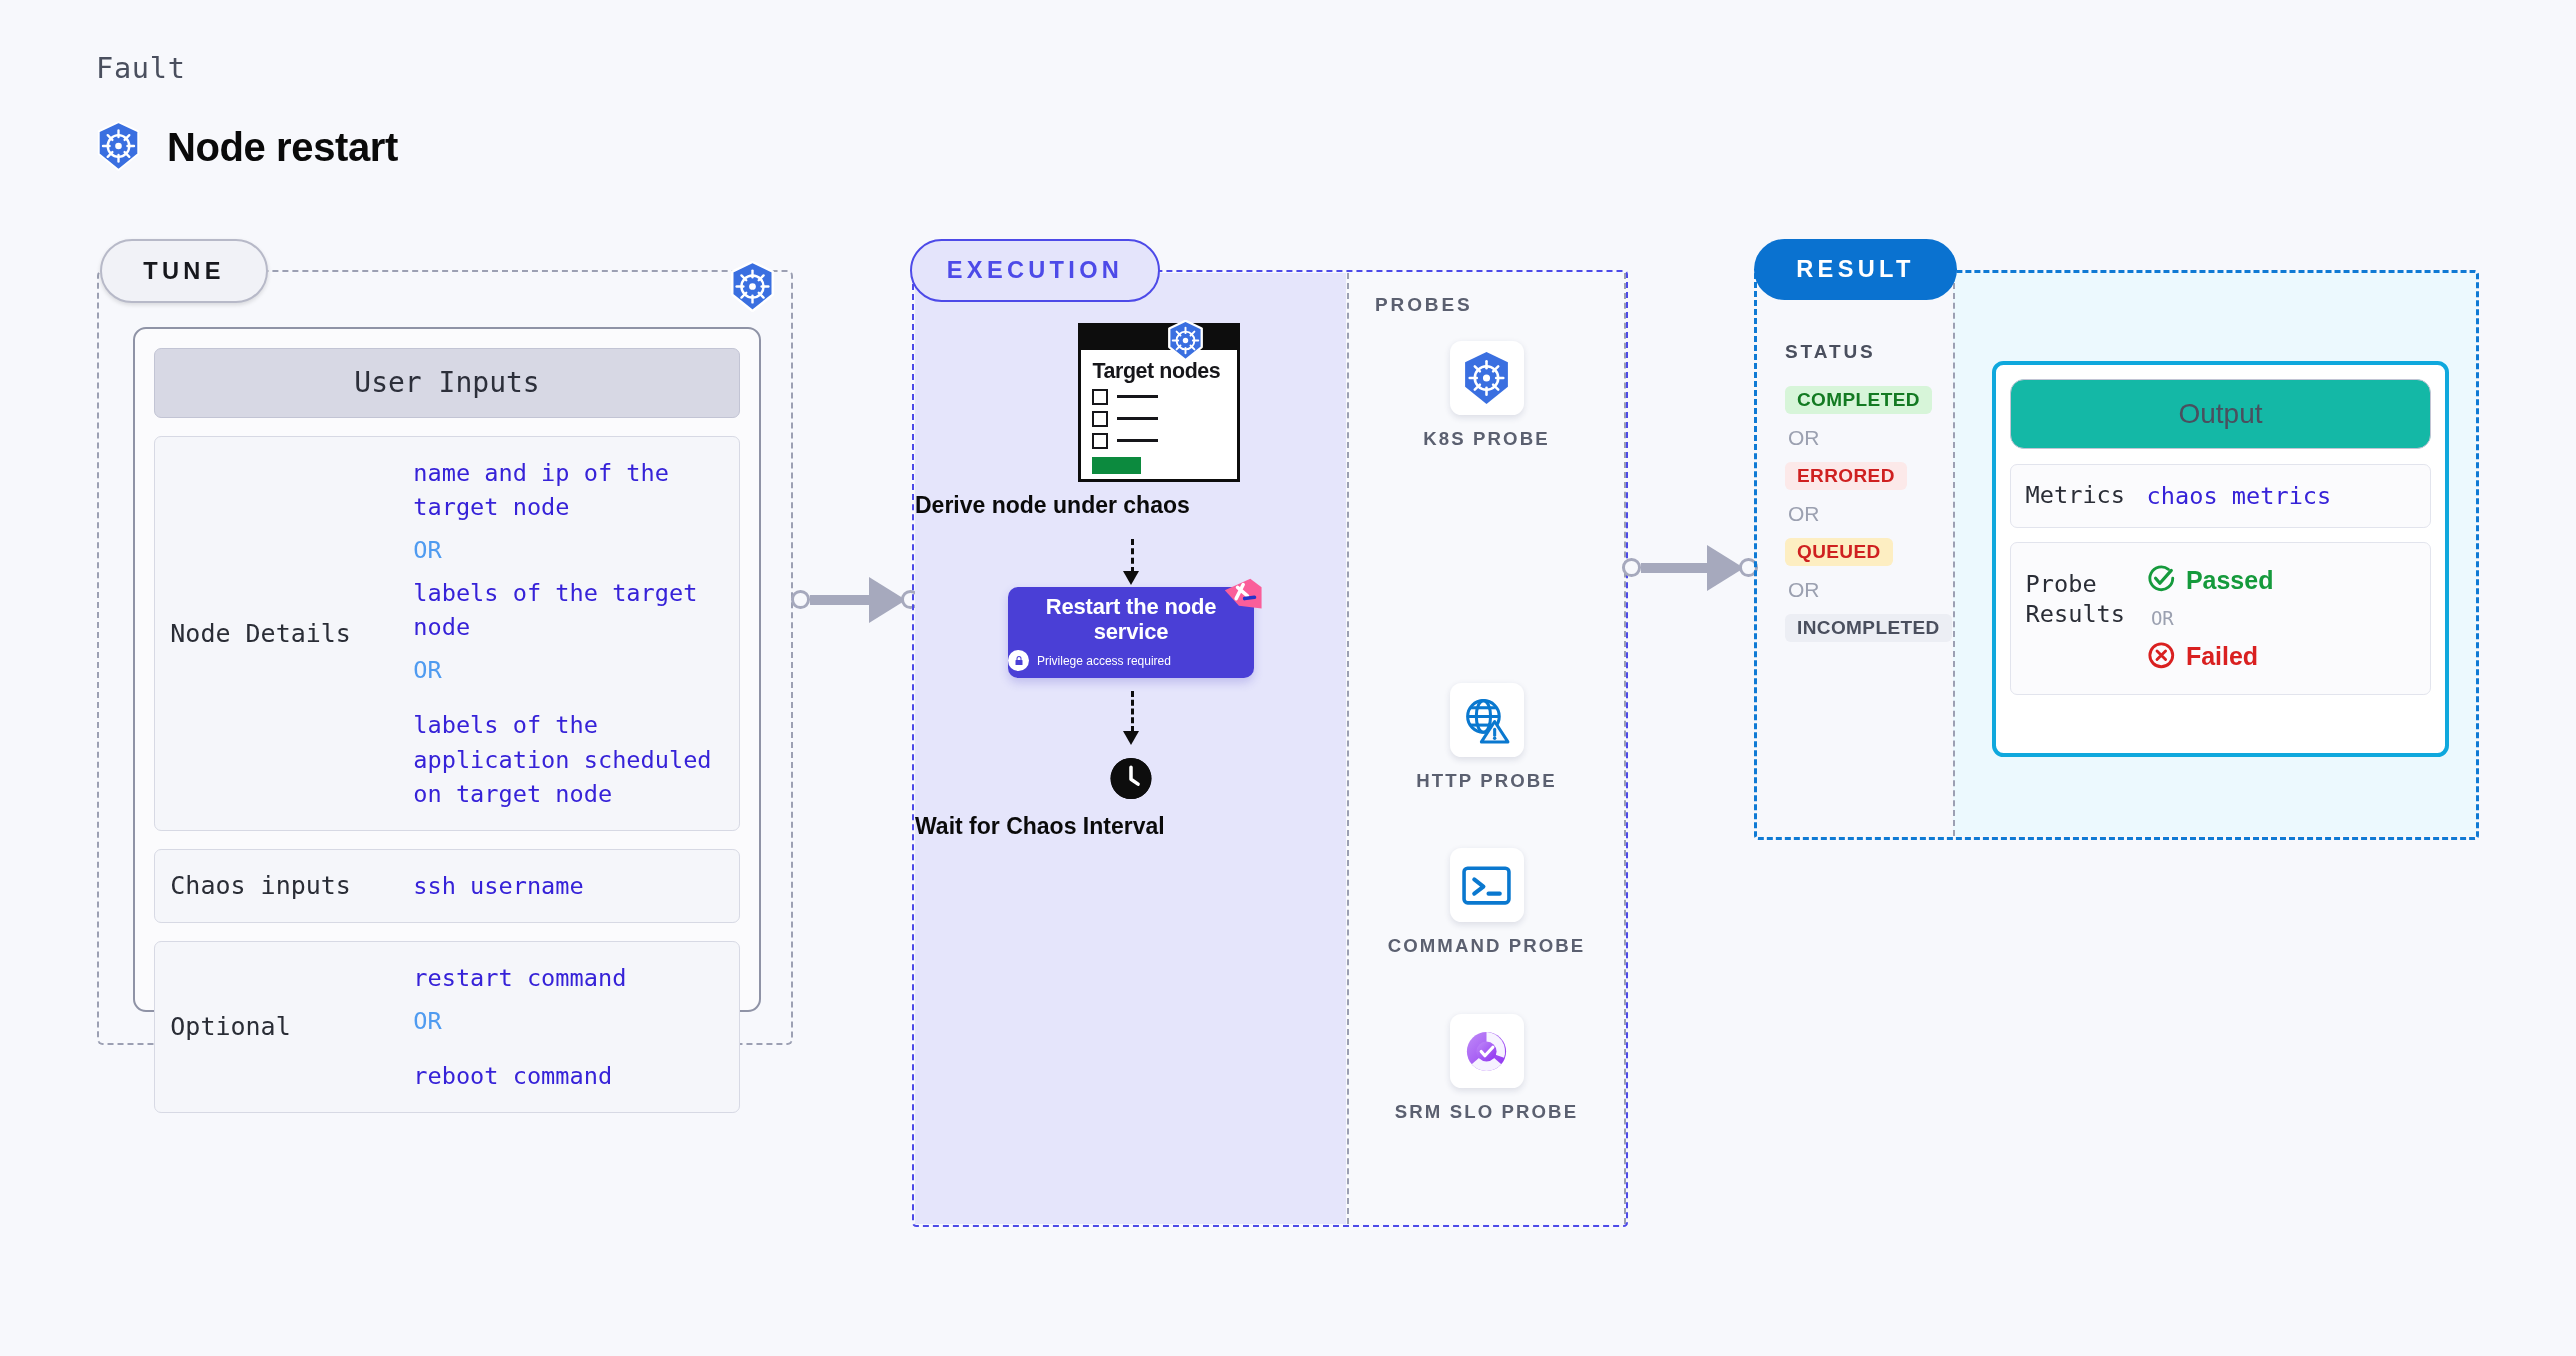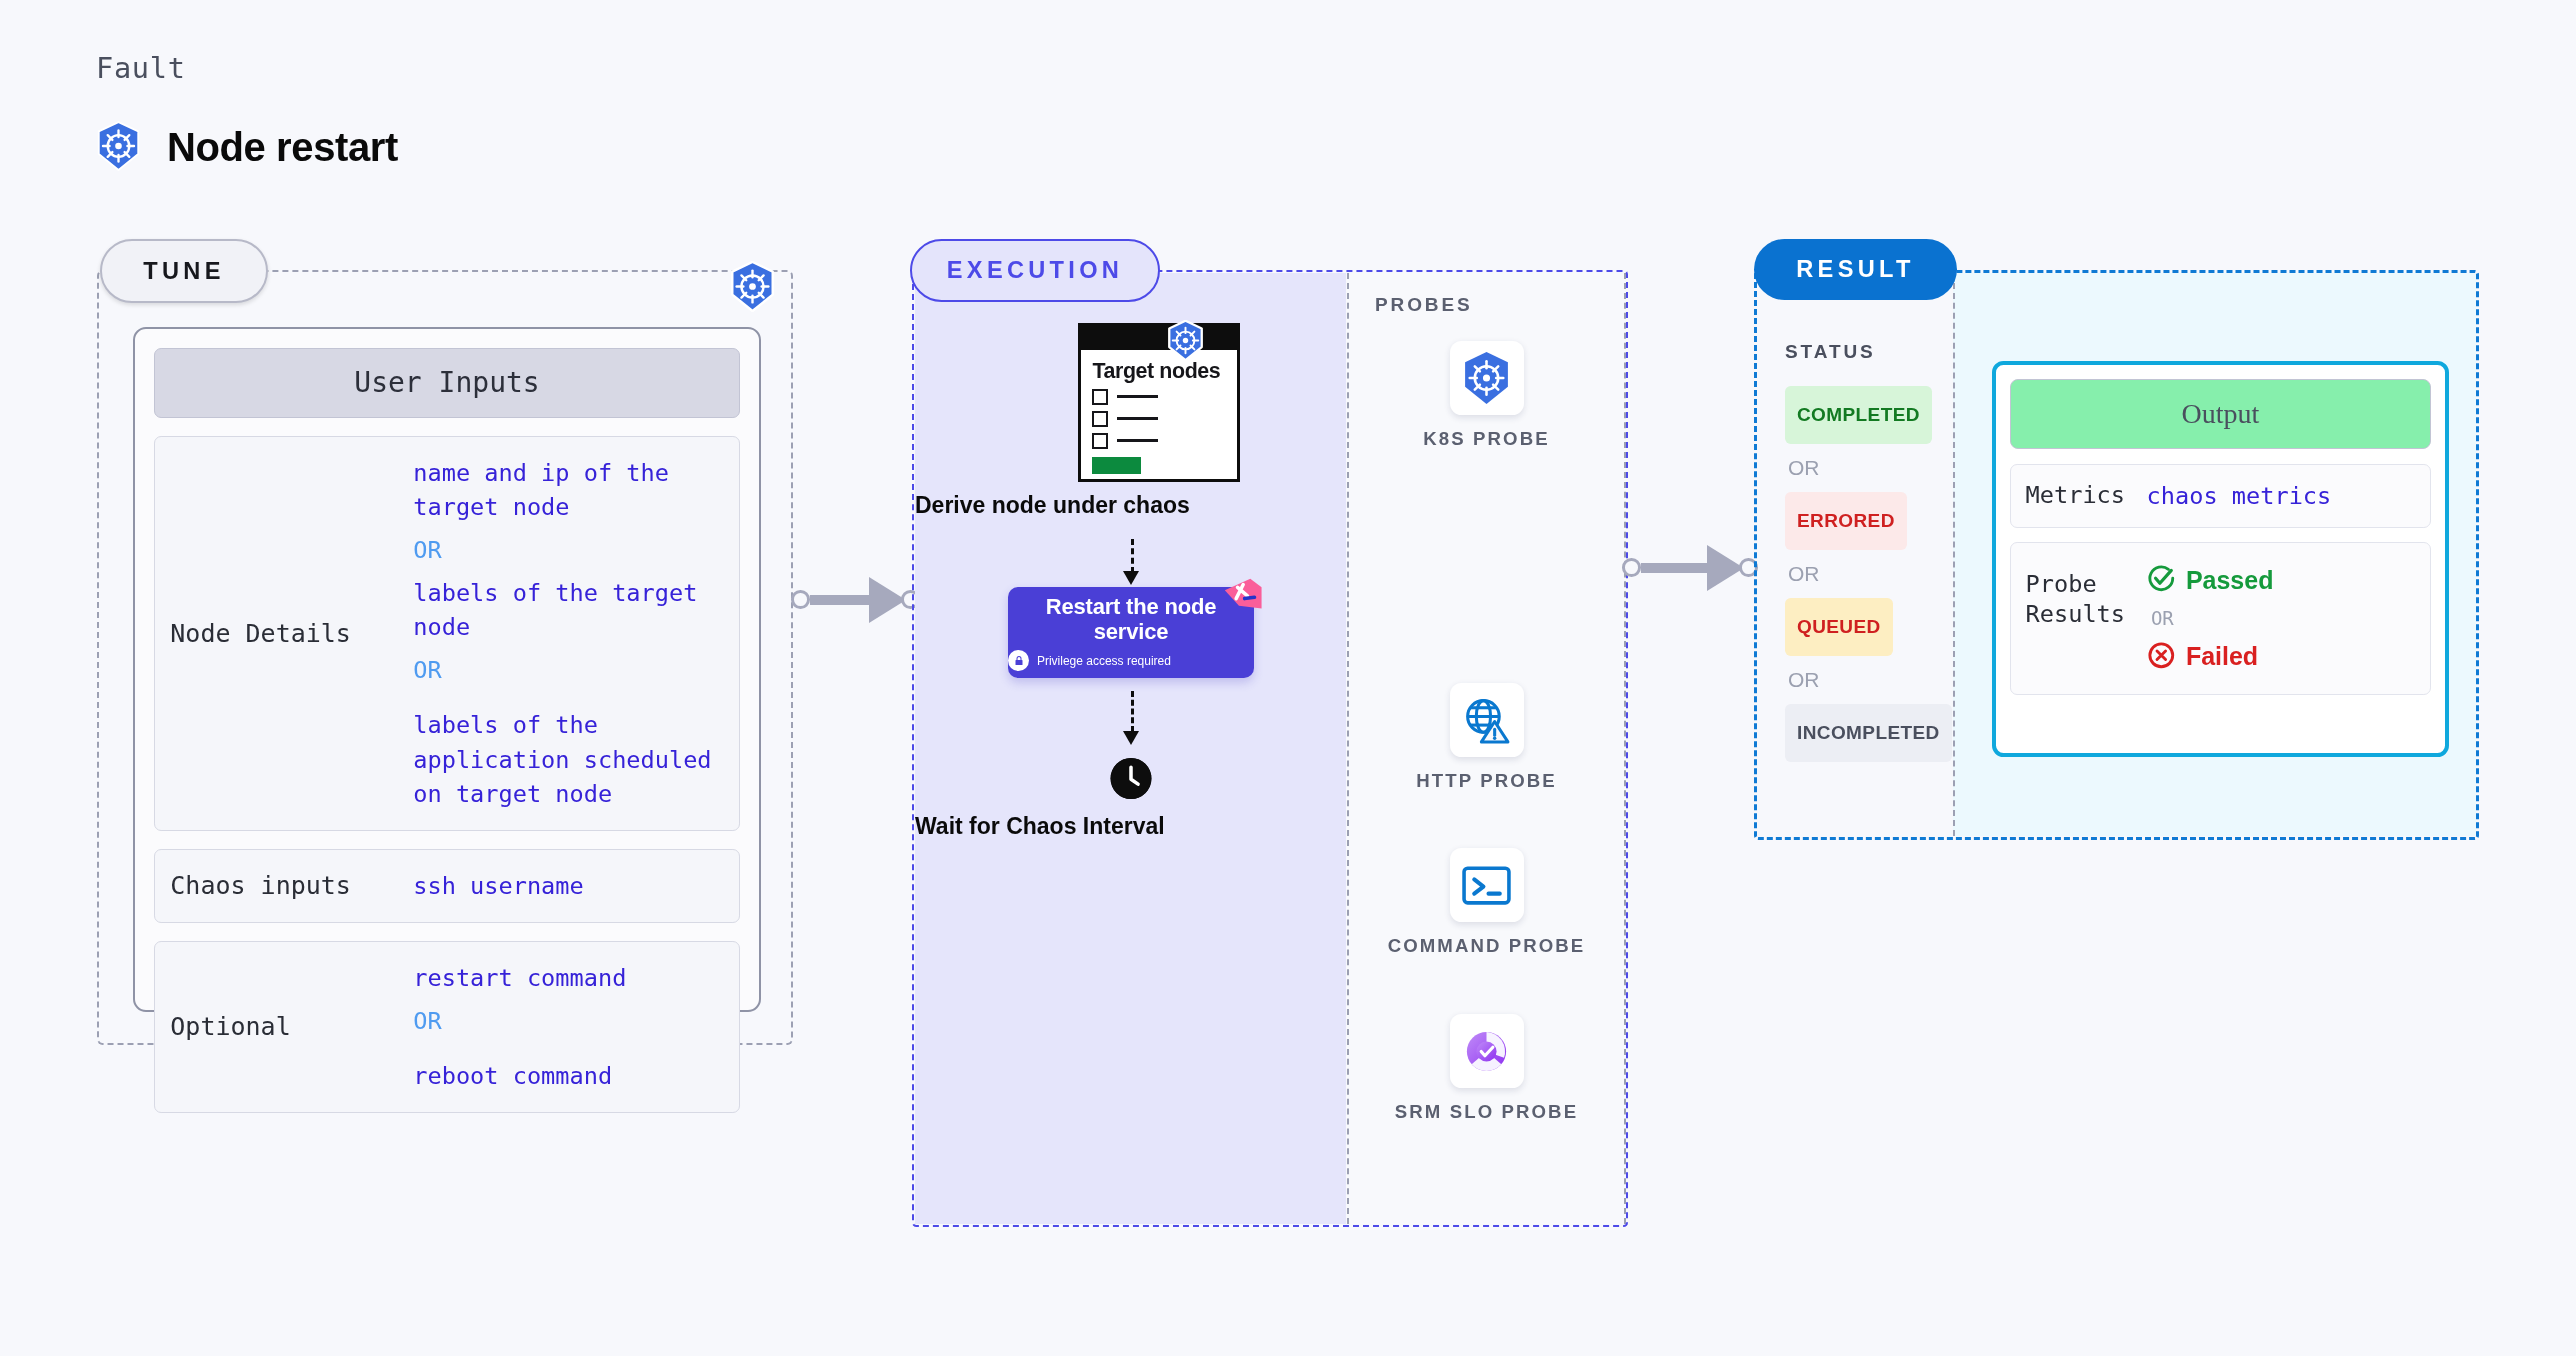--- a/index.html
+++ b/index.html
@@ -178,34 +178,34 @@
   }
 
   
   .status-title {
     position: absolute; left: 1785px; top: 341px;
     font-size: 19px; letter-spacing: 2.9px; color: #4a4f5e; font-weight: bold;
   }
   .status-col { position: absolute; left: 1785px; top: 386px; width: 150px; }
   .status-pill {
     display: inline-block; border-radius: 5.7px;
-    padding: 18px 12px; font-size: 19px; font-weight: bold; letter-spacing: 0.4px;
+    padding: 3px 12px; font-size: 19px; font-weight: bold; letter-spacing: 0.4px;
   }
   .st-or { font-size: 21px; color: #9ba0b0; margin: 12px 0 12px 2.9px; }
 
   
   .output-card {
     position: absolute; left: 1992px; top: 361px; width: 457px; height: 396px;
     background: #ffffff; border: 4.3px solid #0fa8dd; border-radius: 11.4px;
   }
   .out-heading {
     margin: 14.3px 14.3px 0 14.3px; height: 70px;
-    background: #86efac; border: 1.4px solid #c2c4d4; border-radius: 8px;
+    background: #14b8a6; border: 1.4px solid #c2c4d4; border-radius: 14px;
     display: flex; align-items: center; justify-content: center;
-    font-family: Liberation Serif, serif; font-size: 28px; color: #4a4f5e;
+    font-family: Liberation Sans, sans-serif; font-size: 28px; color: #4a4f5e;
   }
   .out-row {
     margin: 14.3px 14.3px 0 14.3px;
     background: #fbfbfd; border: 1.4px solid #e2e4ed; border-radius: 7.1px;
     display: flex; align-items: center; padding: 15.7px 10px 15.7px 14.3px;
     font-family: "DejaVu Sans Mono", monospace;
   }
   .out-key { flex: 0 0 121px; font-size: 23.6px; color: #2a2d36; line-height: 1.3; }
   .out-val { flex: 1; font-size: 23.6px; color: #3622d8; }
   .res-line { display: flex; align-items: center; gap: 10.7px; }

